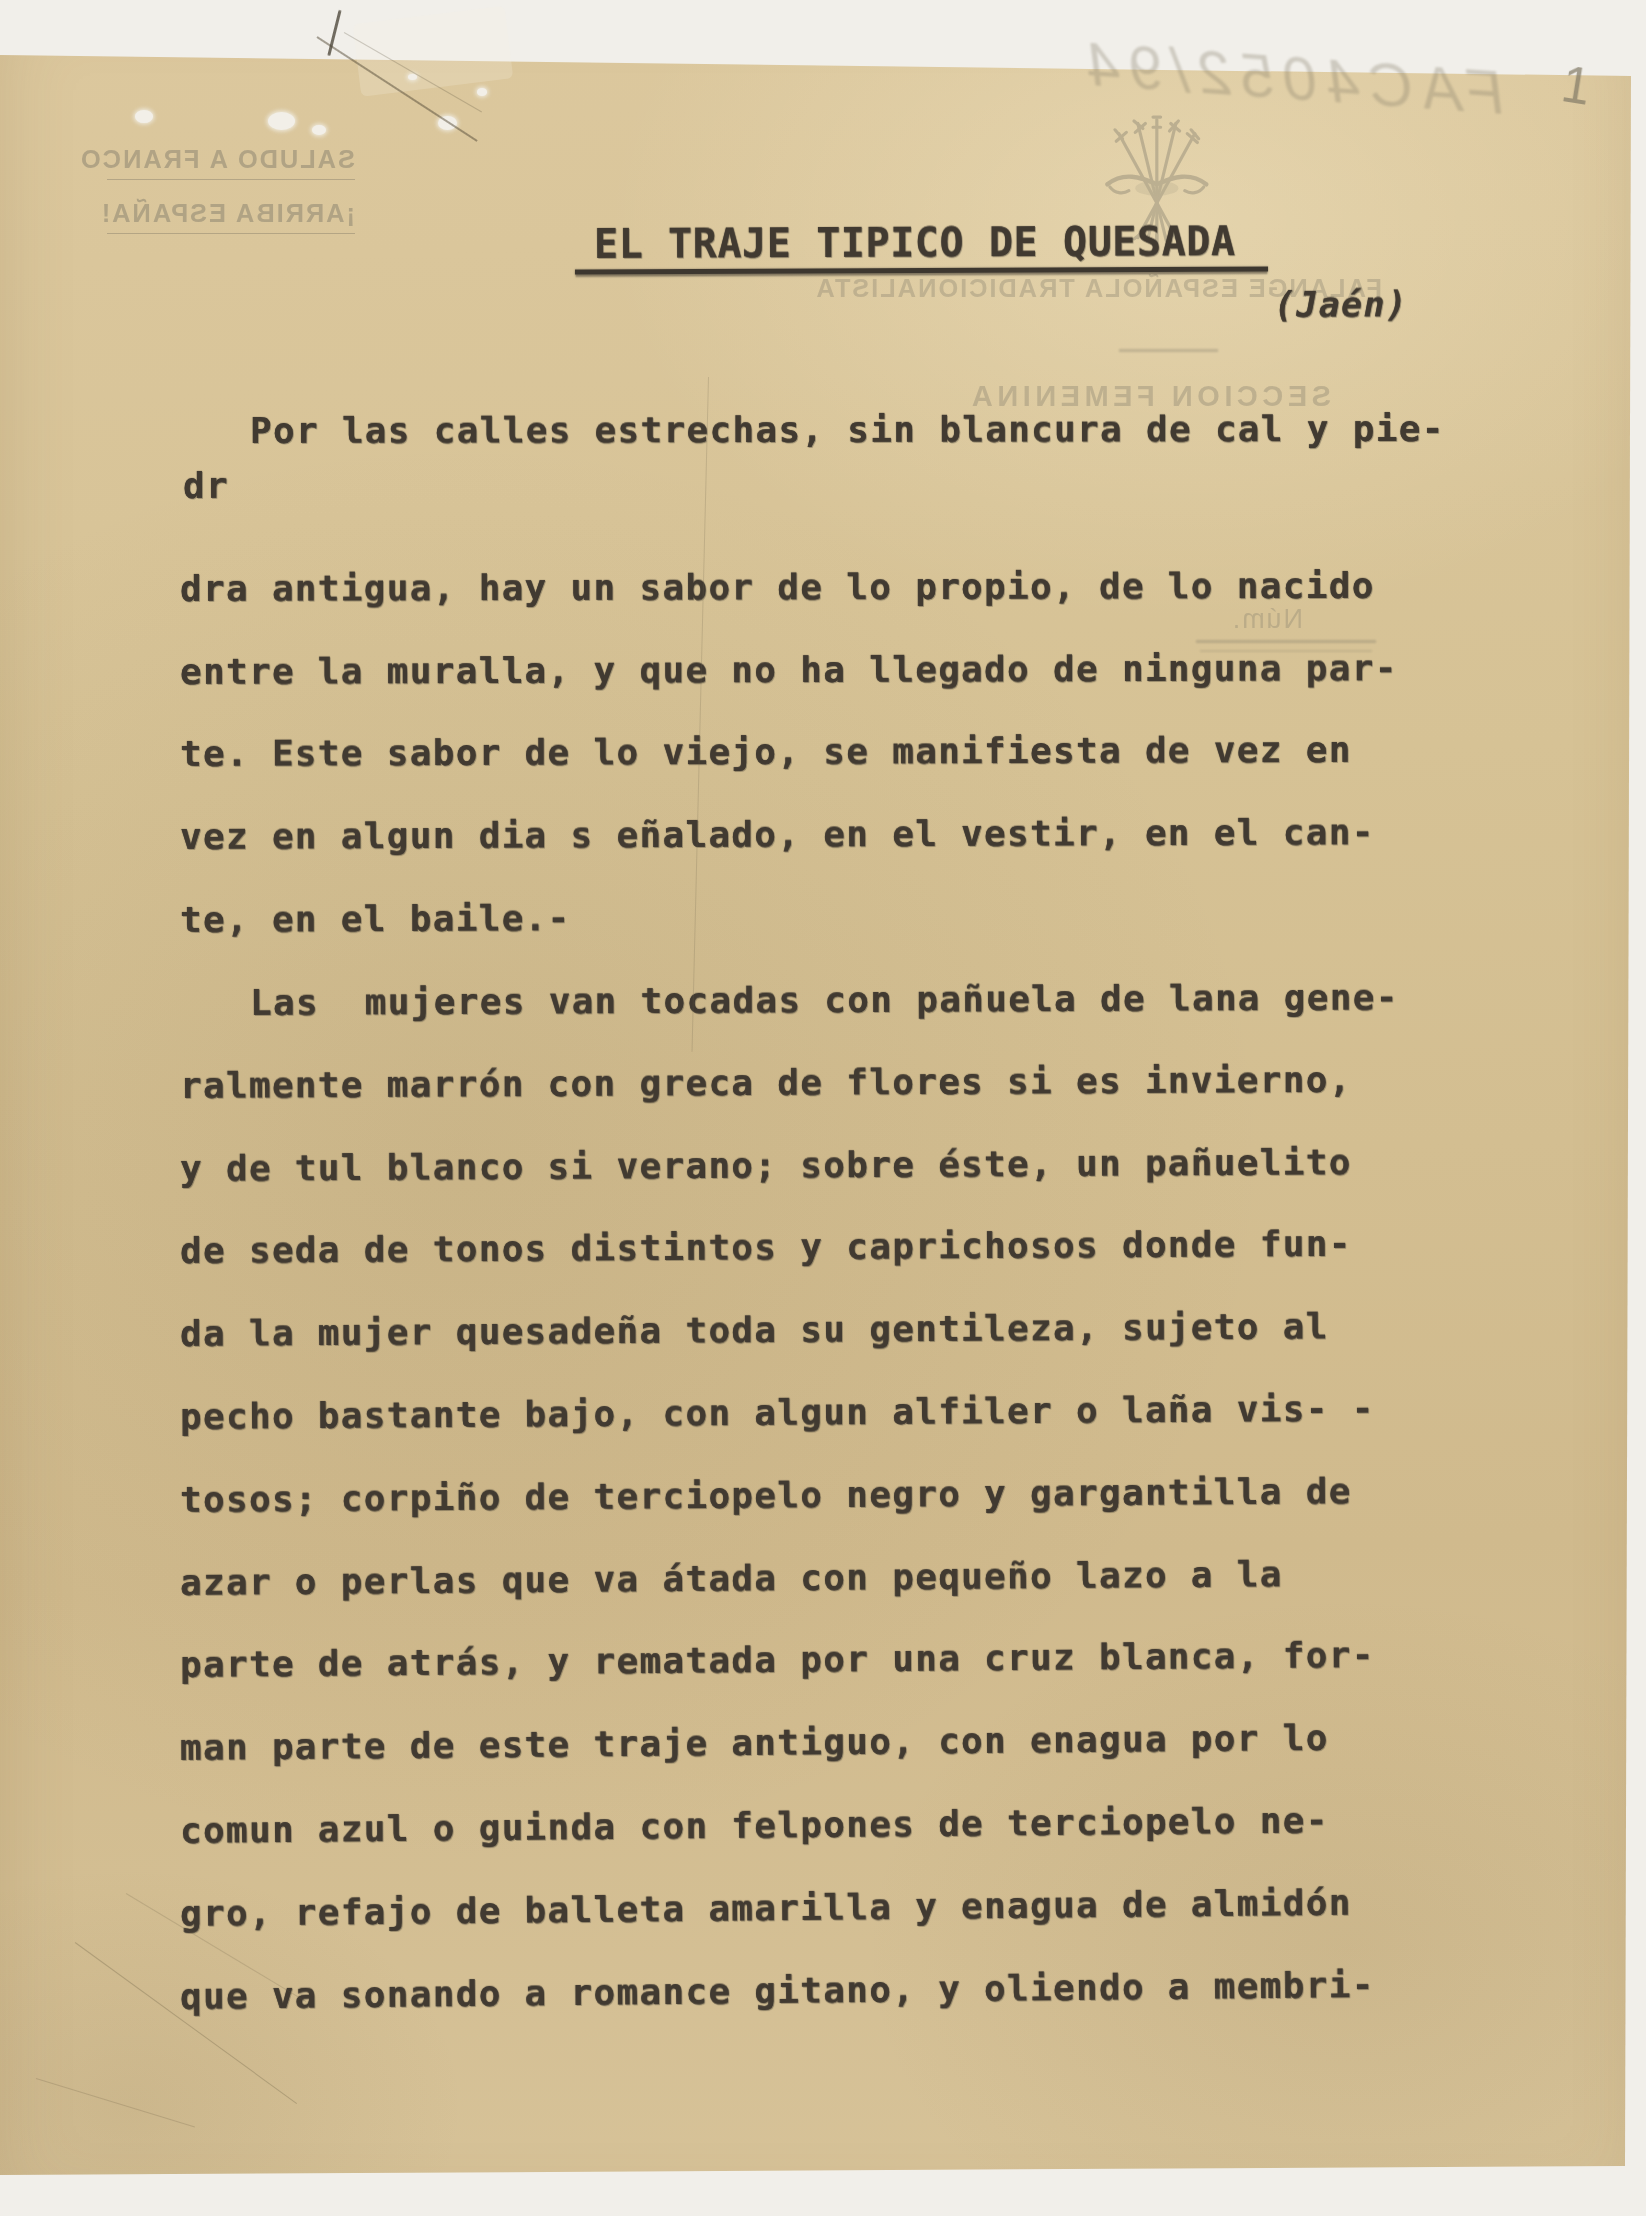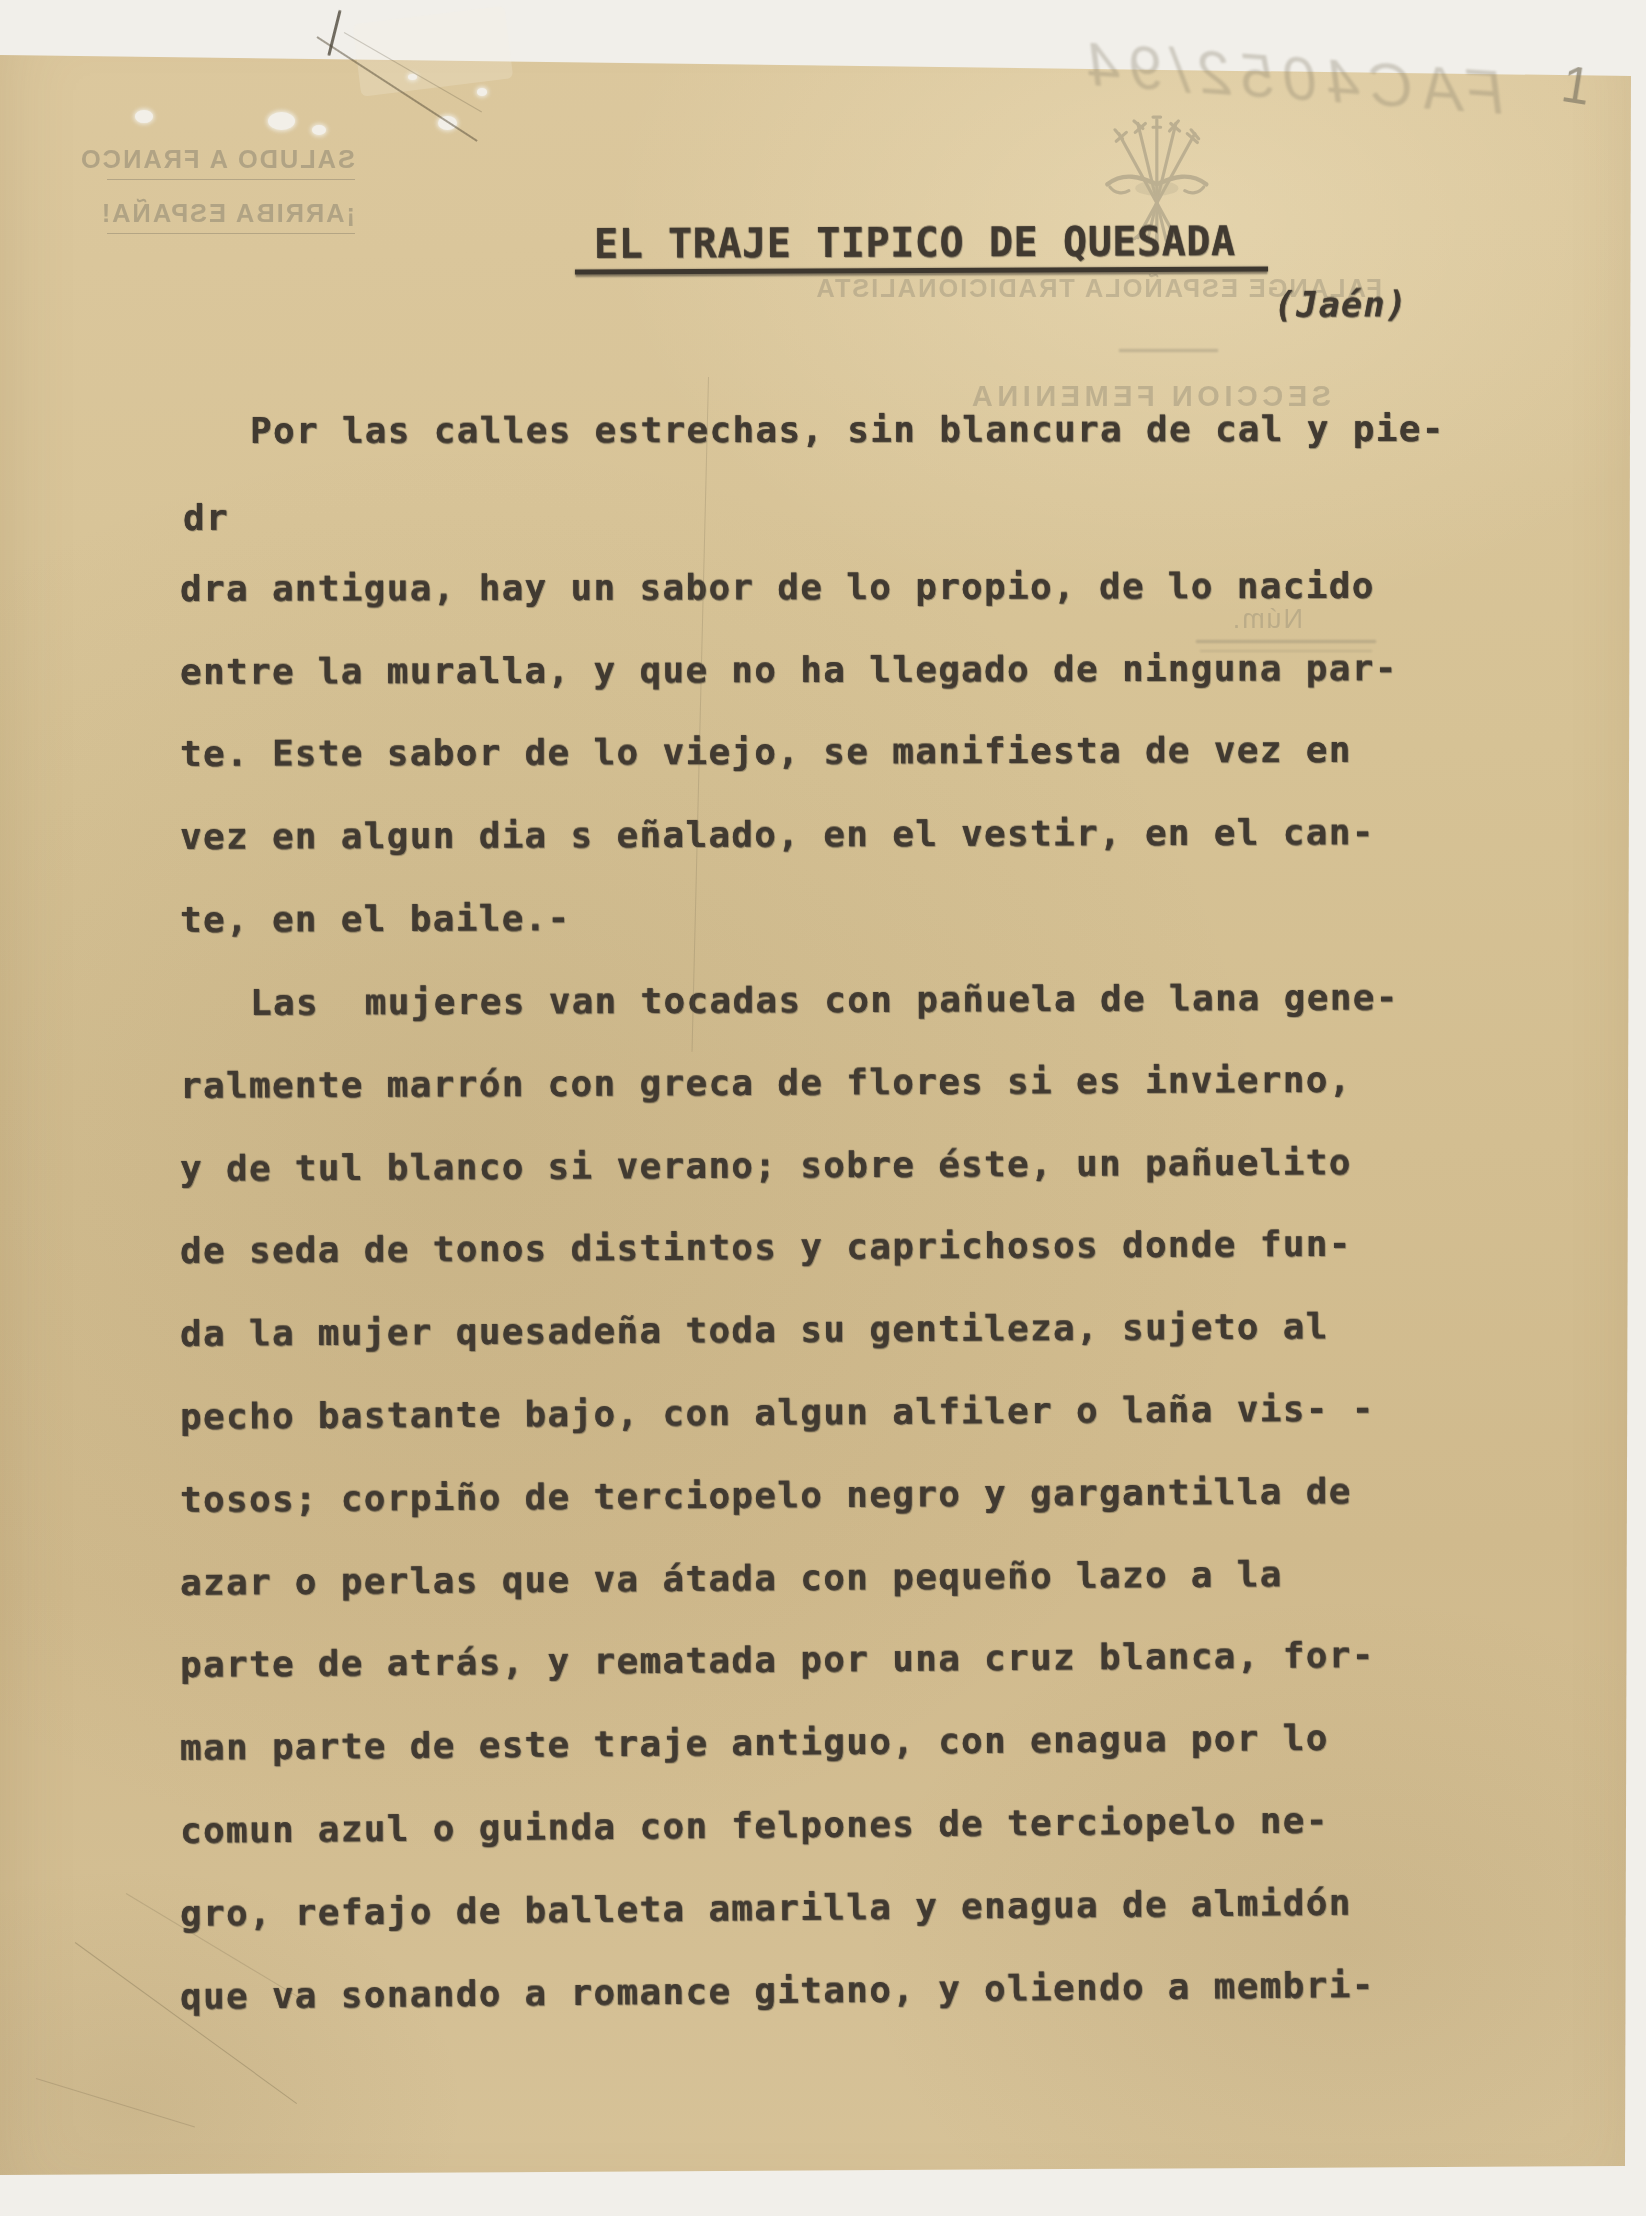--- a/index.html
+++ b/index.html
@@ -79,21 +79,21 @@
   <div class="pencil" style="left:1077px;top:43px;font-size:61px;font-style:italic;letter-spacing:9px;
               opacity:0.32;transform:scaleX(-1) rotate(-4deg);filter:blur(0.9px);">FAC4052/94</div>
   <div class="pencil" style="left:1562px;top:56px;font-size:51px;opacity:0.72;transform:rotate(9deg);filter:blur(0.3px);">1</div>
 
   <div class="typed title" style="left:594px;top:224px;transform:rotate(-0.25deg);">EL TRAJE TIPICO DE QUESADA</div>
   <div class="title-underline"></div>
   <div class="typed subtitle" style="left:1274px;top:288px;transform:rotate(-0.3deg);font-style:italic;">(Jaén)</div>
 
   <div id="body-lines">
       <div class="typed" style="top: 413px; left: 250px; transform: rotate(-0.1deg);">Por las calles estrechas, sin blancura de cal y pie-</div>
-      <div class="typed" style="top: 500px; left: 183px; transform: rotate(-0.125deg);">dr</div>
+      <div class="typed" style="top: 468px; left: 183px; transform: rotate(-0.125deg);">dr</div>
       <div class="typed" style="top: 571px; left: 180px; transform: rotate(-0.15deg);">dra antigua, hay un sabor de lo propio, de lo nacido</div>
       <div class="typed" style="top: 654px; left: 180px; transform: rotate(-0.175deg);">entre la muralla, y que no ha llegado de ninguna par-</div>
       <div class="typed" style="top: 736px; left: 180px; transform: rotate(-0.2deg);">te. Este sabor de lo viejo, se manifiesta de vez en</div>
       <div class="typed" style="top: 819px; left: 180px; transform: rotate(-0.225deg);">vez en algun dia s eñalado, en el vestir, en el can-</div>
       <div class="typed" style="top: 902px; left: 180px; transform: rotate(-0.25deg);">te, en el baile.-</div>
       <div class="typed" style="top: 985px; left: 250px; transform: rotate(-0.275deg);">Las  mujeres van tocadas con pañuela de lana gene-</div>
       <div class="typed" style="top: 1068px; left: 180px; transform: rotate(-0.3deg);">ralmente marrón con greca de flores si es invierno,</div>
       <div class="typed" style="top: 1151px; left: 180px; transform: rotate(-0.325deg);">y de tul blanco si verano; sobre éste, un pañuelito</div>
       <div class="typed" style="top: 1233px; left: 180px; transform: rotate(-0.35deg);">de seda de tonos distintos y caprichosos donde fun-</div>
       <div class="typed" style="top: 1316px; left: 180px; transform: rotate(-0.375deg);">da la mujer quesadeña toda su gentileza, sujeto al</div>

